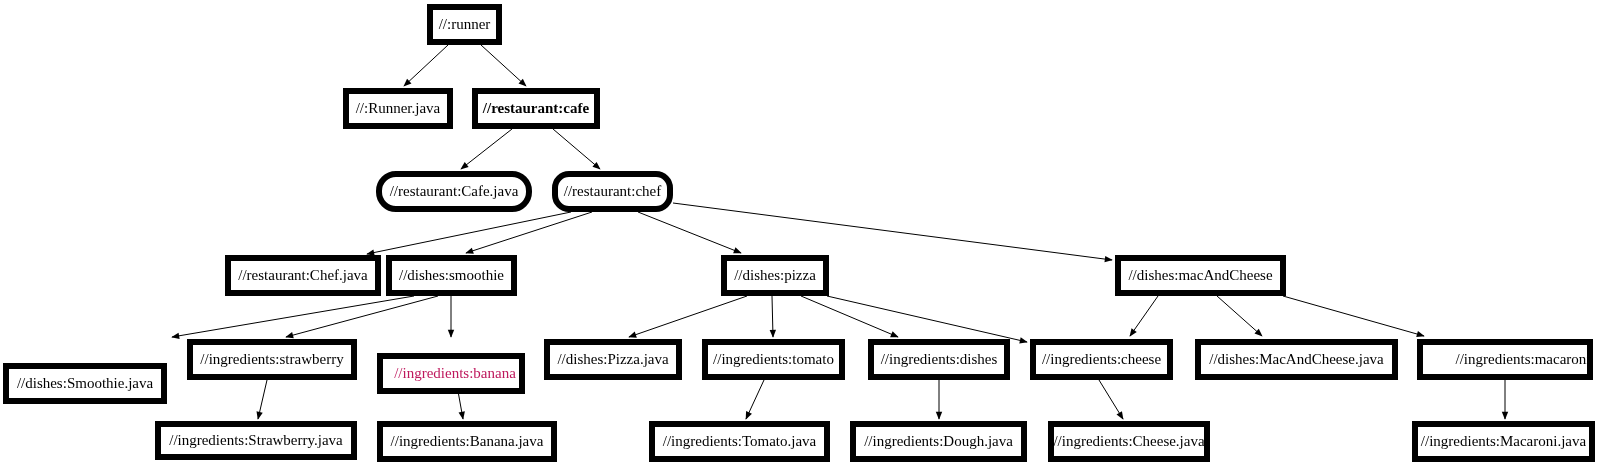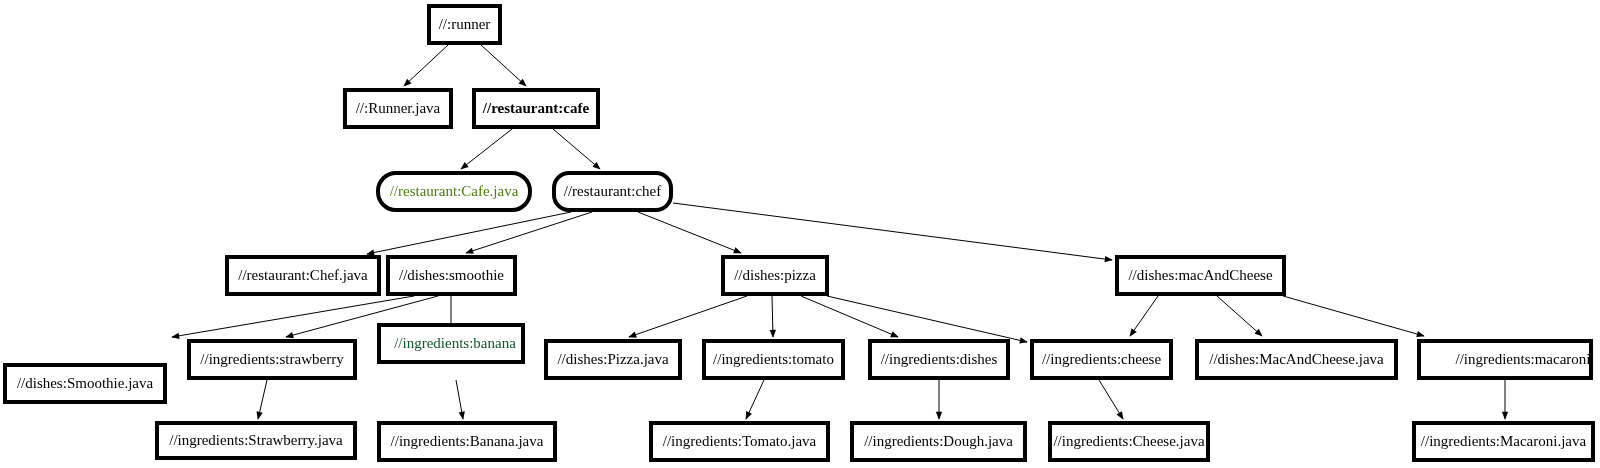--- a/index.html
+++ b/index.html
@@ -19,21 +19,21 @@
     position: absolute;
     left: 0;
     top: 0;
     width: 1600px;
     height: 468px;
     pointer-events: none;
   }
   .node {
     position: absolute;
     box-sizing: border-box;
-    border: 4px solid #a3a3a3;
+    border: 6px solid #a3a3a3;
     background: #ffffff;
     color: #000000;
     display: flex;
     align-items: center;
     justify-content: center;
     font-size: 15px;
     line-height: 1;
     white-space: nowrap;
     overflow: hidden;
   }
@@ -72,29 +72,29 @@
         <line x1="764" y1="380" x2="746" y2="419" stroke="#000000" stroke-width="1" marker-end="url(#arrowhead)"></line>
         <line x1="939" y1="380" x2="939" y2="419" stroke="#000000" stroke-width="1" marker-end="url(#arrowhead)"></line>
         <line x1="1099" y1="380" x2="1123" y2="419" stroke="#000000" stroke-width="1" marker-end="url(#arrowhead)"></line>
         <line x1="1505" y1="380" x2="1505" y2="419" stroke="#000000" stroke-width="1" marker-end="url(#arrowhead)"></line>
       </g>
   </svg>
   <div id="nodes-layer">
       <div class="node" style="left: 427px; top: 4px; width: 75px; height: 41px; border-color: rgb(0, 0, 0); background: rgb(255, 255, 255); color: rgb(0, 0, 0);">//:runner</div>
       <div class="node" style="left: 343px; top: 88px; width: 110px; height: 41px; border-color: rgb(0, 0, 0); background: rgb(255, 255, 255); color: rgb(0, 0, 0);">//:Runner.java</div>
       <div class="node" style="left: 472px; top: 88px; width: 128px; height: 41px; border-color: rgb(0, 0, 0); background: rgb(255, 255, 255); color: rgb(0, 0, 0); font-weight: bold;">//restaurant:cafe</div>
-      <div class="node" style="left: 376px; top: 171px; width: 156px; height: 41px; border-color: rgb(0, 0, 0); background: rgb(255, 255, 255); color: #4d7c0f; border-radius: 20px;">//restaurant:Cafe.java</div>
+      <div class="node" style="left: 376px; top: 171px; width: 156px; height: 41px; border-color: rgb(0, 0, 0); background: rgb(255, 255, 255); color: #000000; border-radius: 20px;">//restaurant:Cafe.java</div>
       <div class="node" style="left: 552px; top: 171px; width: 121px; height: 41px; border-color: rgb(0, 0, 0); background: rgb(255, 255, 255); color: rgb(0, 0, 0); border-radius: 17px;">//restaurant:chef</div>
       <div class="node" style="left: 209px; top: 255px; width: 156px; height: 41px; border-color: rgb(0, 0, 0); background: rgb(255, 255, 255); color: rgb(0, 0, 0); margin-left: 16px;">//restaurant:Chef.java</div>
       <div class="node" style="left: 386px; top: 255px; width: 131px; height: 41px; border-color: rgb(0, 0, 0); background: rgb(255, 255, 255); color: rgb(0, 0, 0);">//dishes:smoothie</div>
       <div class="node" style="left: 721px; top: 255px; width: 108px; height: 41px; border-color: rgb(0, 0, 0); background: rgb(255, 255, 255); color: rgb(0, 0, 0);">//dishes:pizza</div>
       <div class="node" style="left: 1115px; top: 255px; width: 171px; height: 41px; border-color: rgb(0, 0, 0); background: rgb(255, 255, 255); color: rgb(0, 0, 0);">//dishes:macAndCheese</div>
       <div class="node" style="left: 3px; top: 339px; width: 164px; height: 41px; border-color: rgb(0, 0, 0); background: rgb(255, 255, 255); color: rgb(0, 0, 0); margin-top: 24px;">//dishes:Smoothie.java</div>
       <div class="node" style="left: 187px; top: 339px; width: 170px; height: 41px; border-color: rgb(0, 0, 0); background: rgb(255, 255, 255); color: rgb(0, 0, 0);">//ingredients:strawberry</div>
-      <div class="node" style="left: 377px; top: 323px; width: 148px; height: 41px; border-color: rgb(0, 0, 0); background: rgb(255, 255, 255); color: #14532d; padding-left: 8px;">//ingredients:banana</div>
+      <div class="node" style="left: 377px; top: 353px; width: 148px; height: 41px; border-color: rgb(0, 0, 0); background: rgb(255, 255, 255); color: #be185d; padding-left: 8px;">//ingredients:banana</div>
       <div class="node" style="left: 544px; top: 339px; width: 138px; height: 41px; border-color: rgb(0, 0, 0); background: rgb(255, 255, 255); color: rgb(0, 0, 0);">//dishes:Pizza.java</div>
       <div class="node" style="left: 702px; top: 339px; width: 143px; height: 41px; border-color: rgb(0, 0, 0); background: rgb(255, 255, 255); color: rgb(0, 0, 0);">//ingredients:tomato</div>
       <div class="node" style="left: 868px; top: 339px; width: 142px; height: 41px; border-color: rgb(0, 0, 0); background: rgb(255, 255, 255); color: rgb(0, 0, 0);">//ingredients:dishes</div>
       <div class="node" style="left: 1030px; top: 339px; width: 143px; height: 41px; border-color: rgb(0, 0, 0); background: rgb(255, 255, 255); color: rgb(0, 0, 0);">//ingredients:cheese</div>
       <div class="node" style="left: 1195px; top: 339px; width: 203px; height: 41px; border-color: rgb(0, 0, 0); background: rgb(255, 255, 255); color: rgb(0, 0, 0);">//dishes:MacAndCheese.java</div>
       <div class="node" style="left: 1417px; top: 339px; width: 176px; height: 41px; border-color: rgb(0, 0, 0); background: rgb(255, 255, 255); color: rgb(0, 0, 0); padding-left: 36px;">//ingredients:macaroni</div>
       <div class="node" style="left: 155px; top: 421px; width: 202px; height: 39px; border-color: rgb(0, 0, 0); background: rgb(255, 255, 255); color: rgb(0, 0, 0);">//ingredients:Strawberry.java</div>
       <div class="node" style="left: 377px; top: 421px; width: 180px; height: 41px; border-color: rgb(0, 0, 0); background: rgb(255, 255, 255); color: rgb(0, 0, 0);">//ingredients:Banana.java</div>
       <div class="node" style="left: 649px; top: 421px; width: 181px; height: 41px; border-color: rgb(0, 0, 0); background: rgb(255, 255, 255); color: rgb(0, 0, 0);">//ingredients:Tomato.java</div>
       <div class="node" style="left: 850px; top: 421px; width: 177px; height: 41px; border-color: rgb(0, 0, 0); background: rgb(255, 255, 255); color: rgb(0, 0, 0);">//ingredients:Dough.java</div>

